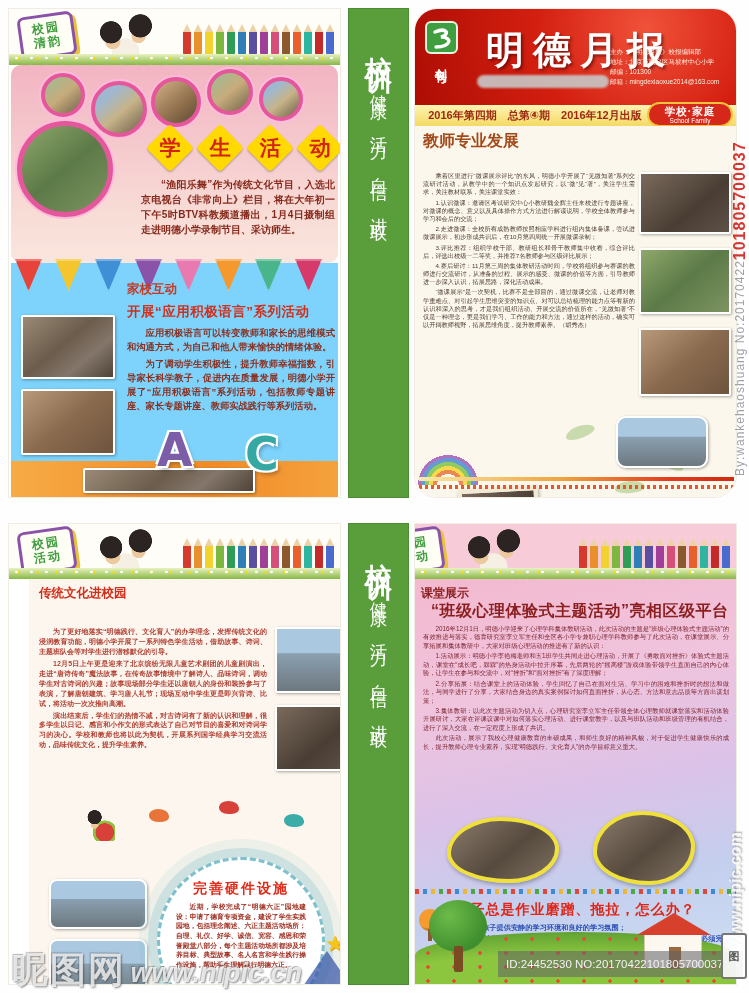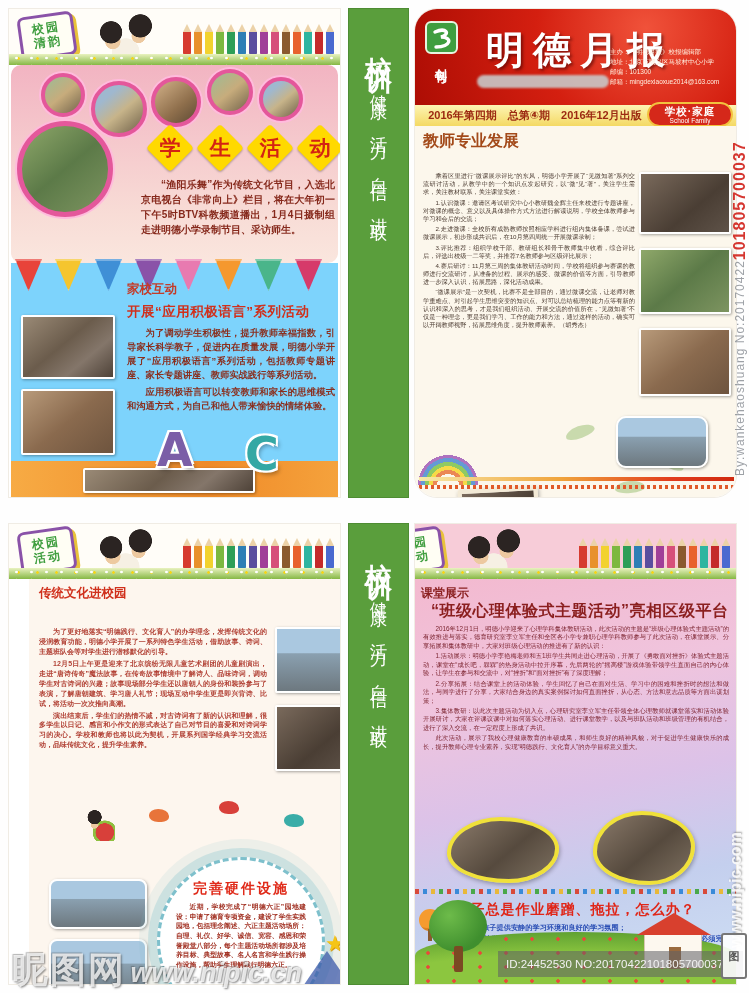--- a/index.html
+++ b/index.html
@@ -268,22 +268,22 @@
         </div>
       <div class="hs-photos">
         <div class="photo" style="left:0;top:0;width:94px;height:64px;"></div>
         <div class="photo ph-warm" style="left:0;top:74px;width:94px;height:66px;"></div>
         <div class="photo ph-dark" style="left:0;top:150px;width:94px;height:62px;"></div>
       </div>
       <div class="hs-text">
         <p class="hs-label">家校互动</p>
         <p class="hs-title">开展“应用积极语言”系列活动</p>
         <div>
+            <p class="para">应用积极语言可以转变教师和家长的思维模式和沟通方式，为自己和他人带来愉快的情绪体验。</p>
             <p class="para">为了调动学生积极性，提升教师幸福指数，引导家长科学教子，促进内在质量发展，明德小学开展了“应用积极语言”系列活动，包括教师专题讲座、家长专题讲座、教师实战践行等系列活动。</p>
-            <p class="para">应用积极语言可以转变教师和家长的思维模式和沟通方式，为自己和他人带来愉快的情绪体验。</p>
           </div>
       </div>
     </div>
 
     <div class="orange-footer">
       <div class="photo photo-strip"></div>
     </div>
     <span class="letter letter-a">A</span>
     <span class="letter letter-c">C</span>
   </section>

